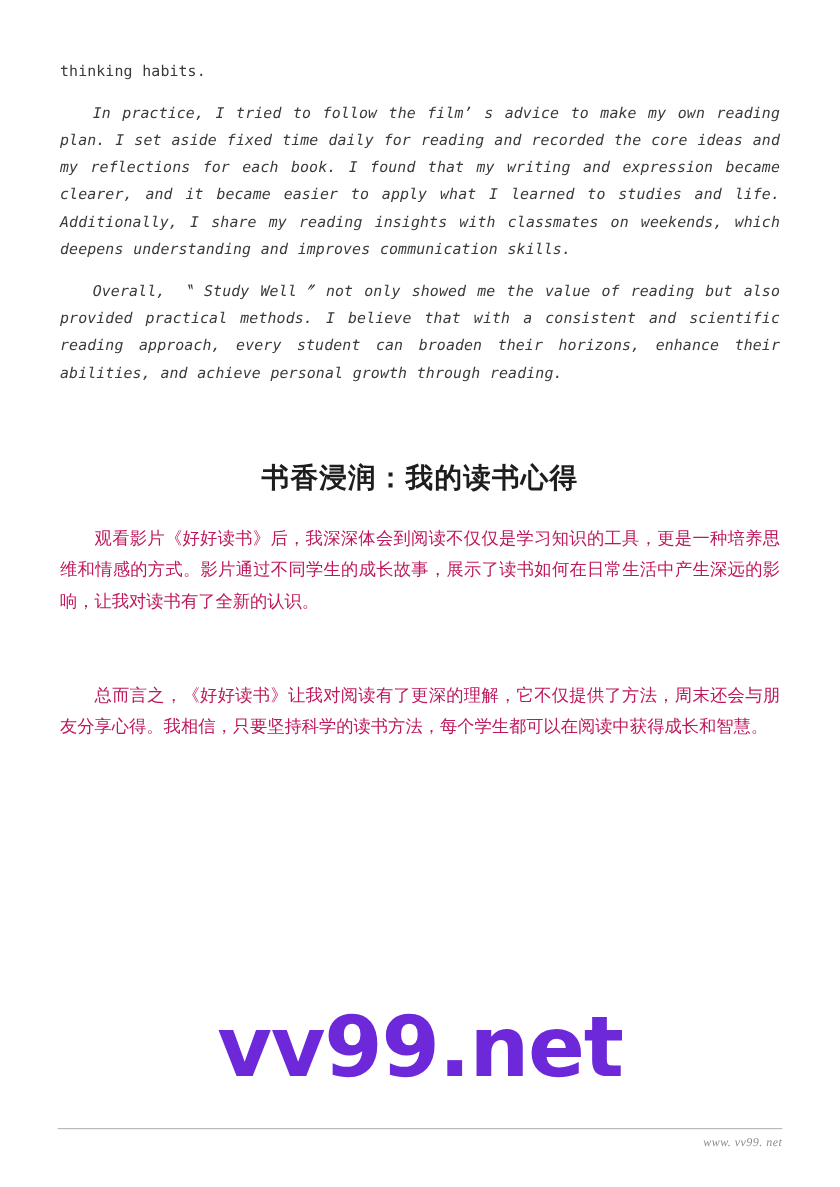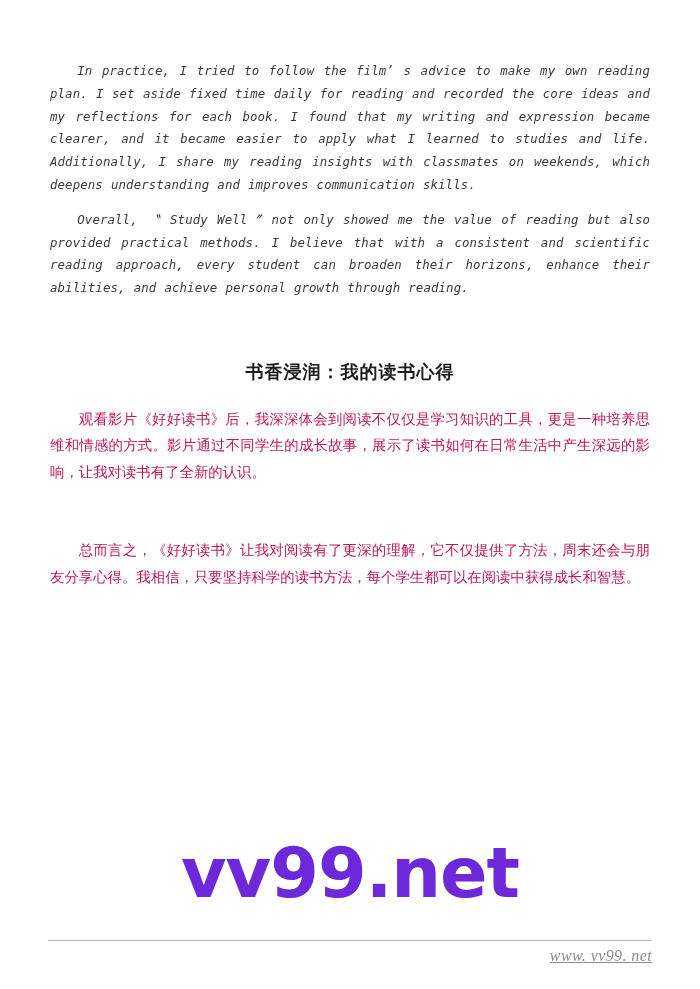--- a/index.html
+++ b/index.html
@@ -67,21 +67,21 @@
     text-indent: 2.2em;
     font-style: italic;
   }
   .en-gap {
     height: 12px;
   }
 
   
   .cn-heading {
     font-family: Liberation Serif, serif;
-    font-size: 18px;
+    font-size: 23px;
     font-weight: 700;
     color: #1d1d1d;
     text-align: center;
     letter-spacing: 1px;
     margin: 0;
     padding: 0;
   }
 
   
   .cn-para {
@@ -109,35 +109,35 @@
     width: 604px;
     height: 1px;
     background: #b8b8b8;
   }
   .footer-text {
     position: absolute;
     right: 48px;
     top: 947px;
     font-family: "Liberation Serif", "DejaVu Serif", serif;
     font-style: italic;
-    font-size: 16px;
+    font-size: 10px;
     color: #8c8c8c;
     letter-spacing: 0.4px;
-    text-decoration: underline;
   }
 </style>
 </head>
 <body>
 
 <div class="page">
 
   <div class="watermark">vv99.net</div>
 
   <div class="content">
 
+    <p class="en-para first">thinking habits.</p>
 
     <div class="en-gap"></div>
 
     <p class="en-para indent">In practice, I tried to follow the film’ s advice to make my own reading plan. I set aside fixed time daily for reading and recorded the core ideas and my reflections for each book. I found that my writing and expression became clearer, and it became easier to apply what I learned to studies and life. Additionally, I share my reading insights with classmates on weekends, which deepens understanding and improves communication skills.</p>
 
     <div class="en-gap"></div>
 
     <p class="en-para indent">Overall, 〝 Study Well〞 not only showed me the value of reading but also provided practical methods. I believe that with a consistent and scientific reading approach, every student can broaden their horizons, enhance their abilities, and achieve personal growth through reading.</p>
 
     <div class="heading-space-above"></div>

